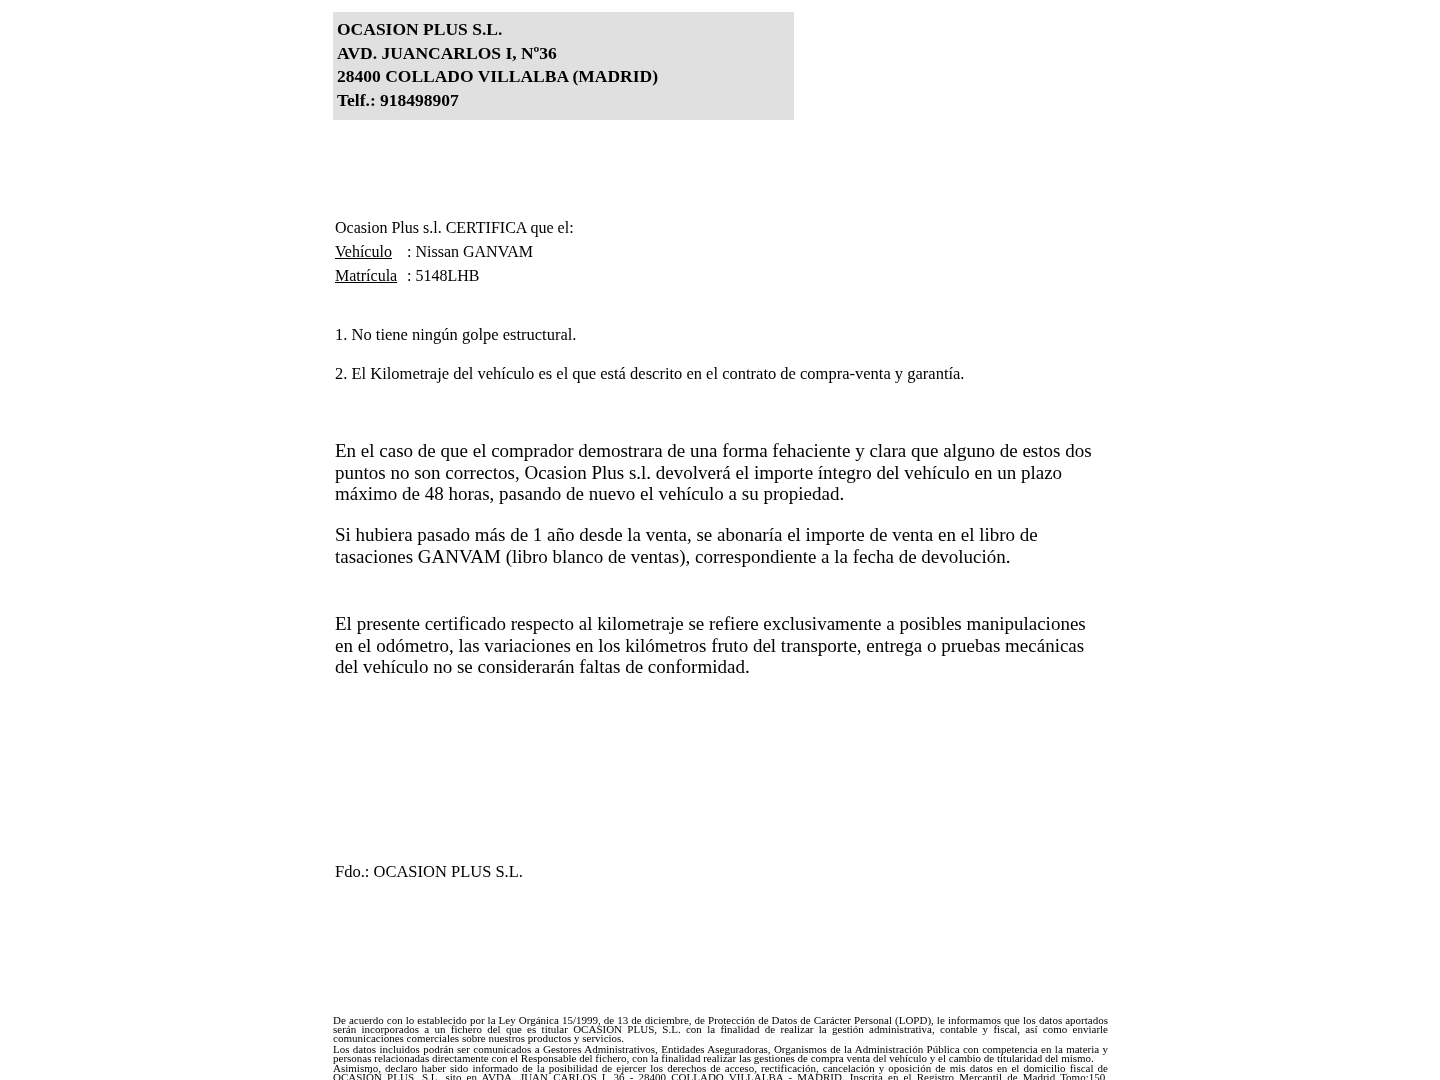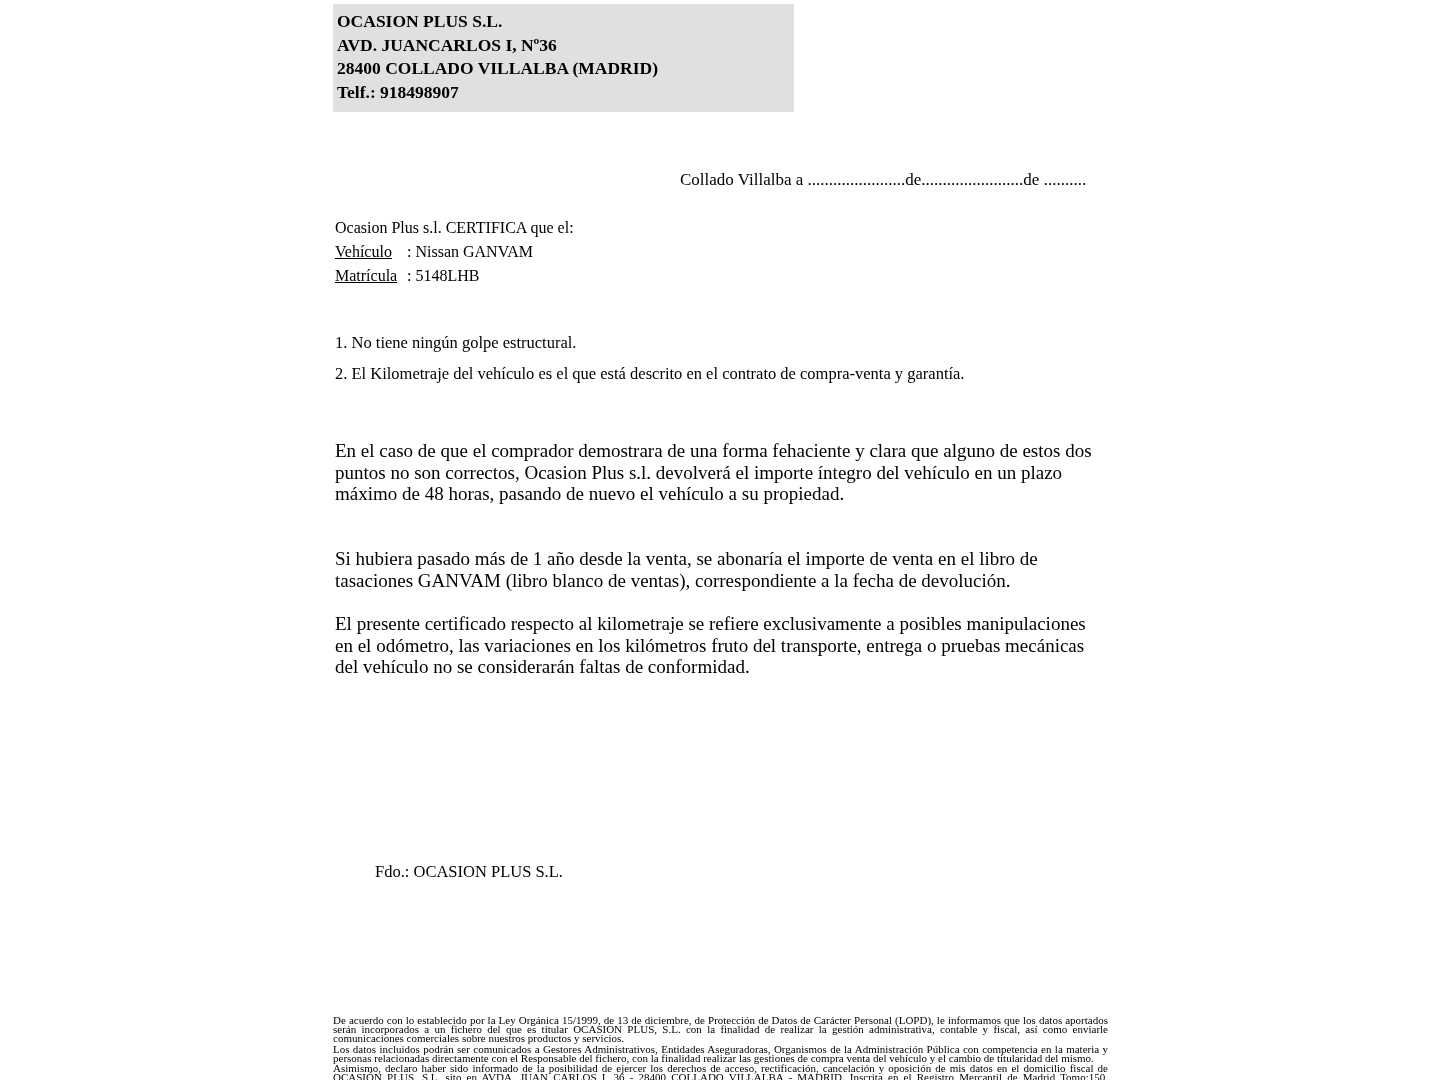--- a/index.html
+++ b/index.html
@@ -18,21 +18,21 @@
   .page {
     position: relative;
     width: 1440px;
     height: 1080px;
   }
 
   
   .company-box {
     position: absolute;
     left: 333px;
-    top: 4px;
+    top: 12px;
     width: 461px;
     background: #e0e0e0;
     padding: 6px 0 8px 0;
     box-sizing: border-box;
   }
   .company-box .line {
     font-weight: bold;
     font-size: 17.5px;
     line-height: 23.5px;
     padding-left: 4px;
@@ -65,44 +65,43 @@
     text-decoration: underline;
   }
 
   
   .point {
     position: absolute;
     left: 335px;
     font-size: 16.5px;
     white-space: nowrap;
   }
-  .point-1 { top: 333px; }
+  .point-1 { top: 325px; }
   .point-2 { top: 364px; }
 
   
   .para {
     position: absolute;
     left: 335px;
     width: 770px;
     font-size: 19px;
     line-height: 21.5px;
   }
   .para-1 { top: 440px; }
   .para-2 { top: 518px; }
-  .para-3 { top: 548px; }
+  .para-3 { top: 524px; }
   .para-4 { top: 613px; }
 
   
   .signature {
     position: absolute;
     left: 335px;
     top: 862px;
     font-size: 16.5px;
     white-space: nowrap;
-    margin-left: 40px;
   }
 
   
   .legal {
     position: absolute;
     left: 333px;
     top: 1016px;
     width: 775px;
     font-size: 11px;
     line-height: 9.2px;
@@ -117,21 +116,20 @@
 
 <div class="page">
 
   <div class="company-box">
     <div class="line">OCASION PLUS S.L.</div>
     <div class="line">AVD. JUANCARLOS I, Nº36</div>
     <div class="line">28400 COLLADO VILLALBA (MADRID)</div>
     <div class="line">Telf.: 918498907</div>
   </div>
 
-  <div class="date-line">Collado Villalba a .......................de........................de ..........</div>
 
   <div class="certifica">
     <div class="row">Ocasion Plus s.l. CERTIFICA que el:</div>
     <div class="row">
       <span class="lbl">Vehículo</span><span>: Nissan GANVAM</span>
     </div>
     <div class="row">
       <span class="lbl">Matrícula</span><span>: 5148LHB</span>
     </div>
   </div>

